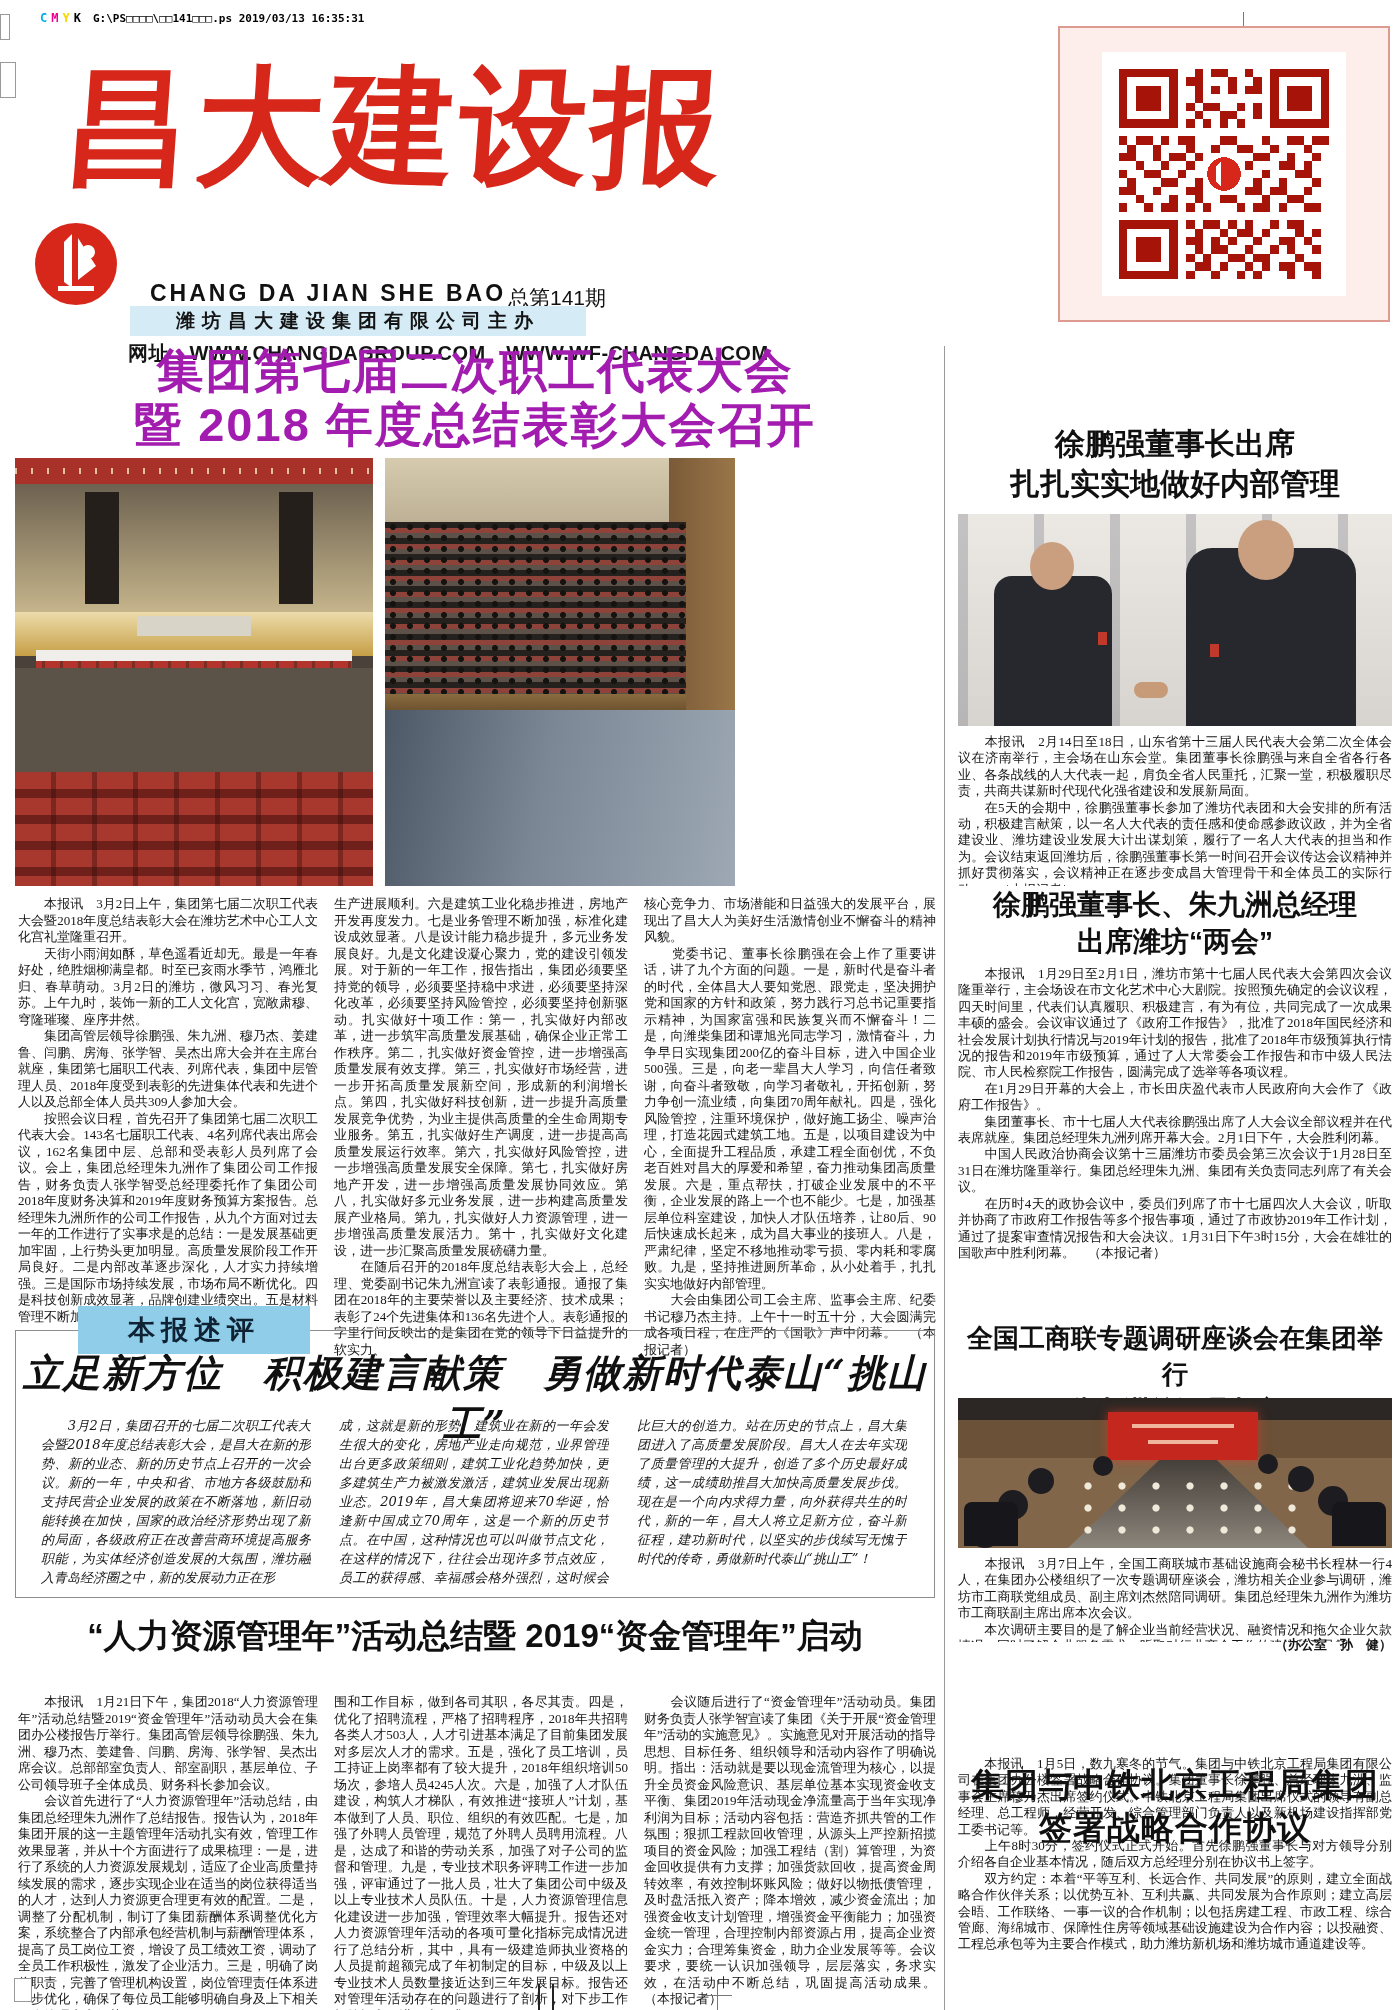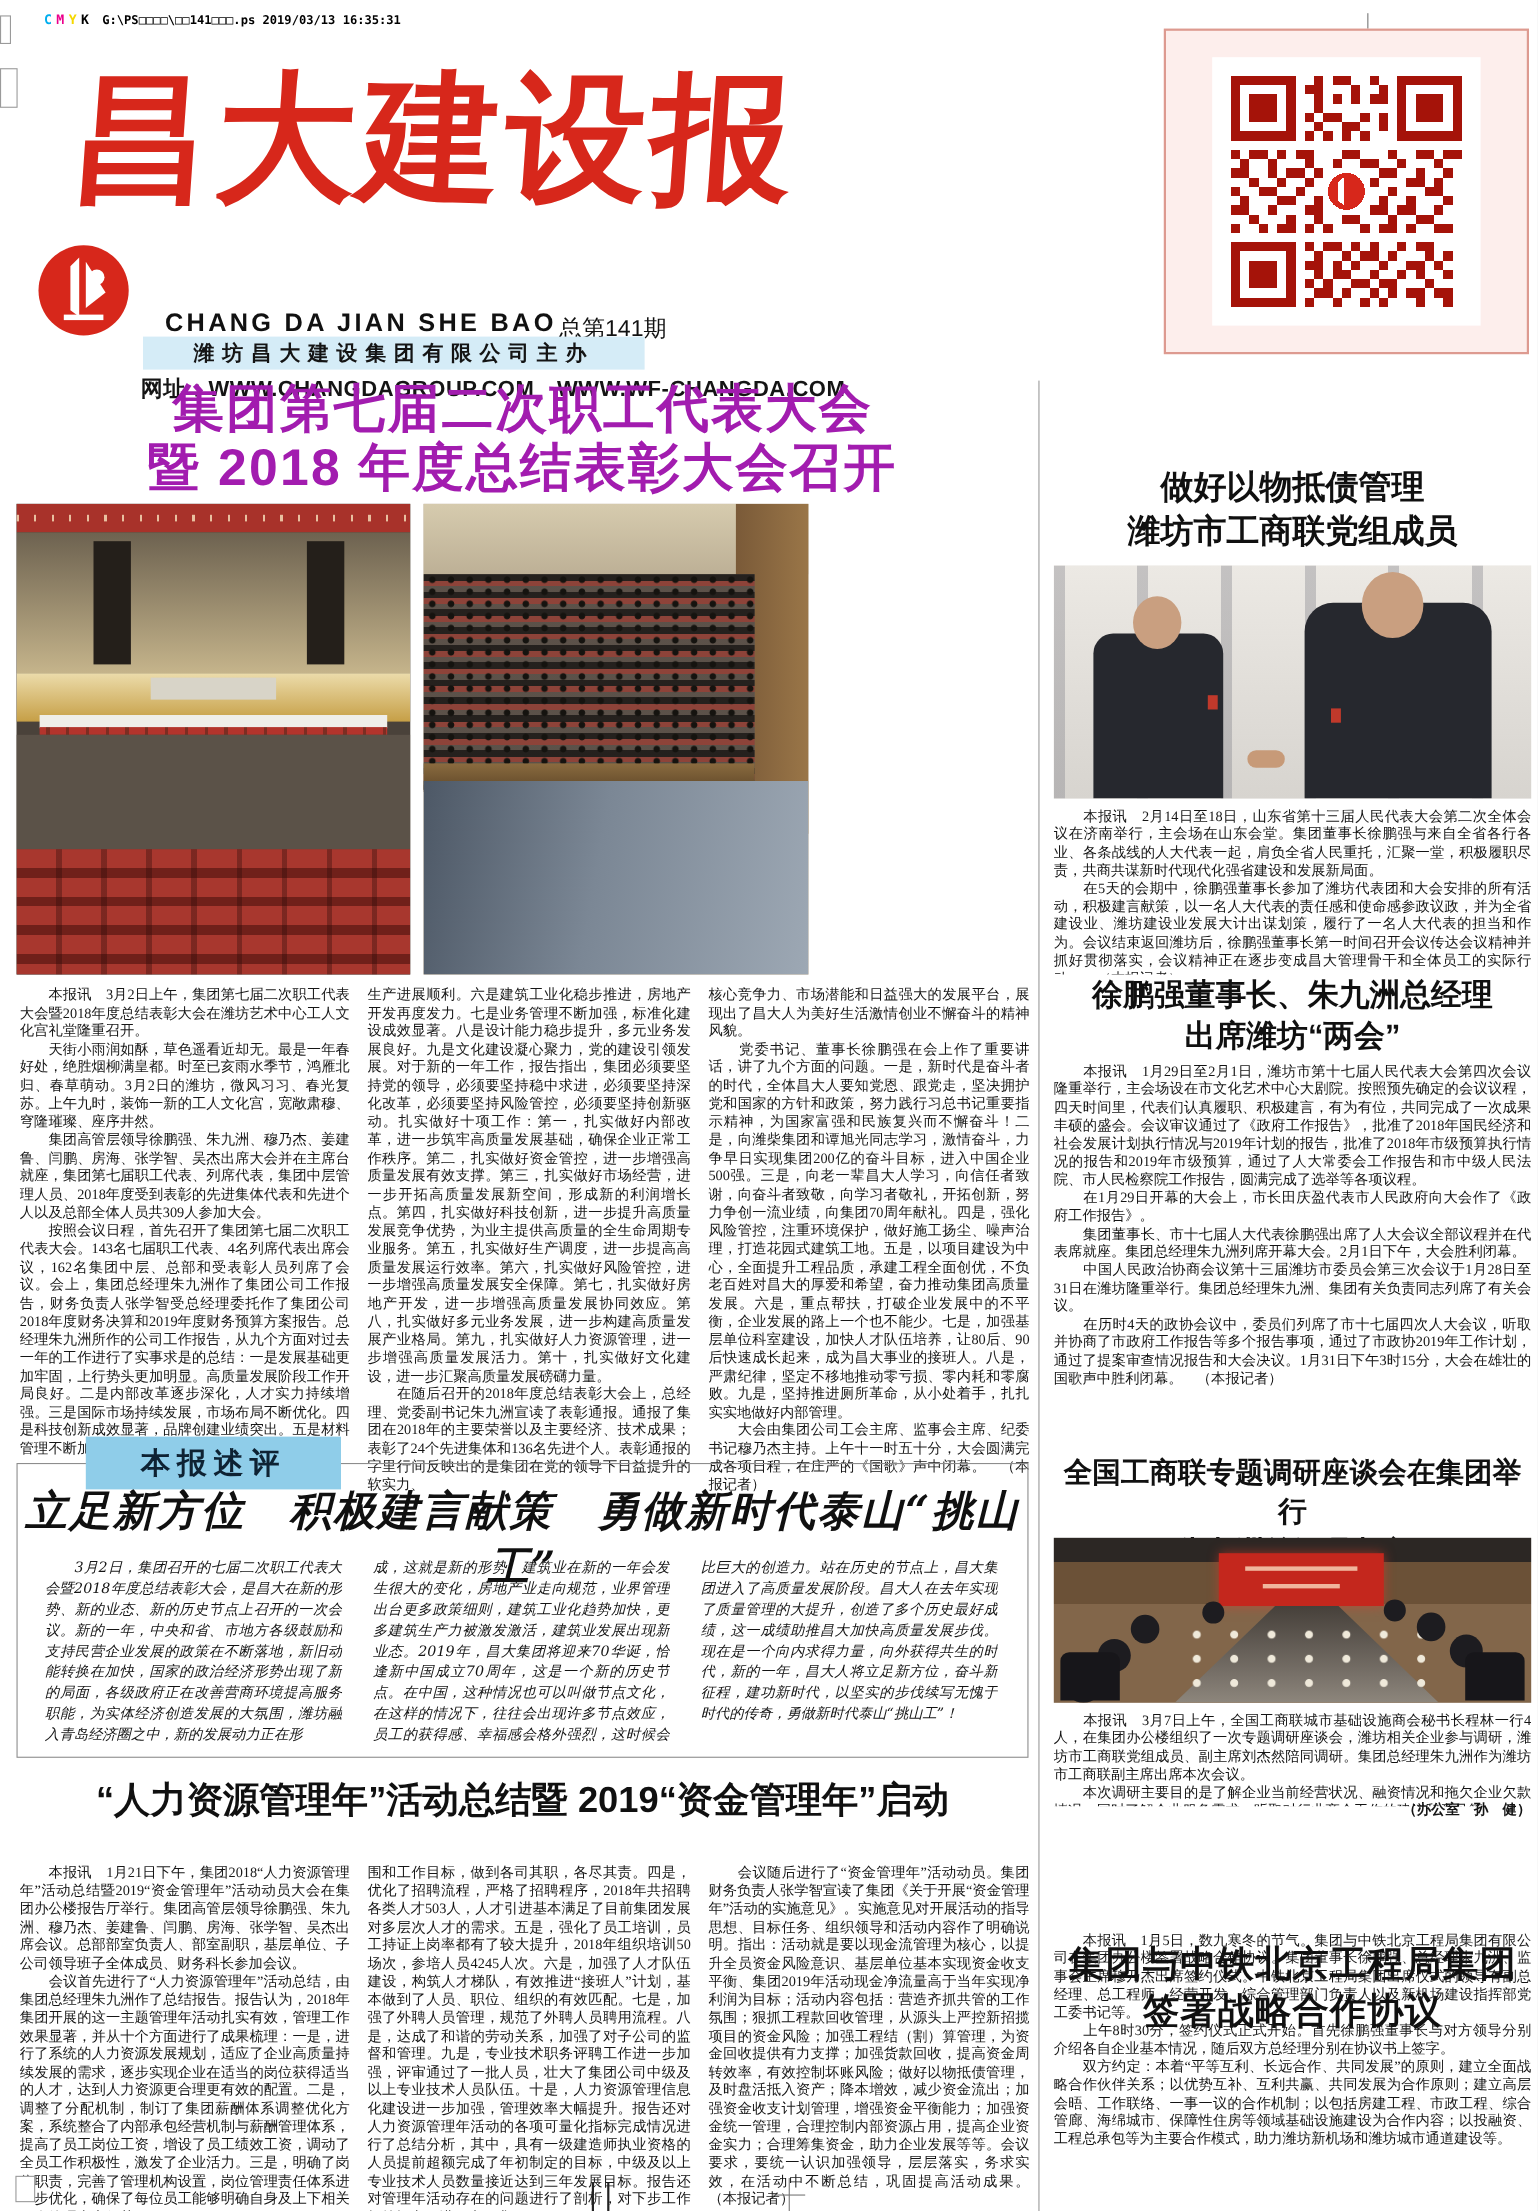--- a/index.html
+++ b/index.html
@@ -376,22 +376,22 @@
 
   <div class="hr-head">“人力资源管理年”活动总结暨 2019“资金管理年”启动</div>
   <div class="coltext hcol1">　　本报讯　1月21日下午，集团2018“人力资源管理年”活动总结暨2019“资金管理年”活动动员大会在集团办公楼报告厅举行。集团高管层领导徐鹏强、朱九洲、穆乃杰、姜建鲁、闫鹏、房海、张学智、吴杰出席会议。总部部室负责人、部室副职，基层单位、子公司领导班子全体成员、财务科长参加会议。
 　　会议首先进行了“人力资源管理年”活动总结，由集团总经理朱九洲作了总结报告。报告认为，2018年集团开展的这一主题管理年活动扎实有效，管理工作效果显著，并从十个方面进行了成果梳理：一是，进行了系统的人力资源发展规划，适应了企业高质量持续发展的需求，逐步实现企业在适当的岗位获得适当的人才，达到人力资源更合理更有效的配置。二是，调整了分配机制，制订了集团薪酬体系调整优化方案，系统整合了内部承包经营机制与薪酬管理体系，提高了员工岗位工资，增设了员工绩效工资，调动了全员工作积极性，激发了企业活力。三是，明确了岗位职责，完善了管理机构设置，岗位管理责任体系进一步优化，确保了每位员工能够明确自身及上下相关层次管理者责任范</div>
   <div class="coltext hcol2">围和工作目标，做到各司其职，各尽其责。四是，优化了招聘流程，严格了招聘程序，2018年共招聘各类人才503人，人才引进基本满足了目前集团发展对多层次人才的需求。五是，强化了员工培训，员工持证上岗率都有了较大提升，2018年组织培训50场次，参培人员4245人次。六是，加强了人才队伍建设，构筑人才梯队，有效推进“接班人”计划，基本做到了人员、职位、组织的有效匹配。七是，加强了外聘人员管理，规范了外聘人员聘用流程。八是，达成了和谐的劳动关系，加强了对子公司的监督和管理。九是，专业技术职务评聘工作进一步加强，评审通过了一批人员，壮大了集团公司中级及以上专业技术人员队伍。十是，人力资源管理信息化建设进一步加强，管理效率大幅提升。报告还对人力资源管理年活动的各项可量化指标完成情况进行了总结分析，其中，具有一级建造师执业资格的人员提前超额完成了年初制定的目标，中级及以上专业技术人员数量接近达到三年发展目标。报告还对管理年活动存在的问题进行了剖析，对下步工作打算提出了进一步要求。</div>
   <div class="coltext hcol3">　　会议随后进行了“资金管理年”活动动员。集团财务负责人张学智宣读了集团《关于开展“资金管理年”活动的实施意见》。实施意见对开展活动的指导思想、目标任务、组织领导和活动内容作了明确说明。指出：活动就是要以现金流管理为核心，以提升全员资金风险意识、基层单位基本实现资金收支平衡、集团2019年活动现金净流量高于当年实现净利润为目标；活动内容包括：营造齐抓共管的工作氛围；狠抓工程款回收管理，从源头上严控新招揽项目的资金风险；加强工程结（割）算管理，为资金回收提供有力支撑；加强货款回收，提高资金周转效率，有效控制坏账风险；做好以物抵债管理，及时盘活抵入资产；降本增效，减少资金流出；加强资金收支计划管理，增强资金平衡能力；加强资金统一管理，合理控制内部资源占用，提高企业资金实力；合理筹集资金，助力企业发展等等。会议要求，要统一认识加强领导，层层落实，务求实效，在活动中不断总结，巩固提高活动成果。　（本报记者）</div>
 
   <div class="vrule"></div>
 
   <div class="sb-head a1h">
-    <div>做好以物抵债管理</div>
-    <div>潍坊市工商联党组成员</div>
+    <div>徐鹏强董事长出席</div>
+    <div>扎扎实实地做好内部管理</div>
   </div>
   <div class="sbphoto p1 a1p">
     <div class="p1-mullions"></div>
     <div class="p1-man" style="left:36px;width:118px;height:150px;"></div>
     <div class="p1-head" style="left:72px;top:28px;width:44px;height:48px;"></div>
     <div class="p1-man" style="left:228px;width:170px;height:178px;border-radius:26px 26px 0 0;"></div>
     <div class="p1-head" style="left:280px;top:6px;width:56px;height:60px;"></div>
     <div class="p1-badge" style="left:140px;top:118px;"></div>
     <div class="p1-badge" style="left:252px;top:130px;"></div>
     <div class="p1-hands" style="left:176px;top:168px;"></div>

